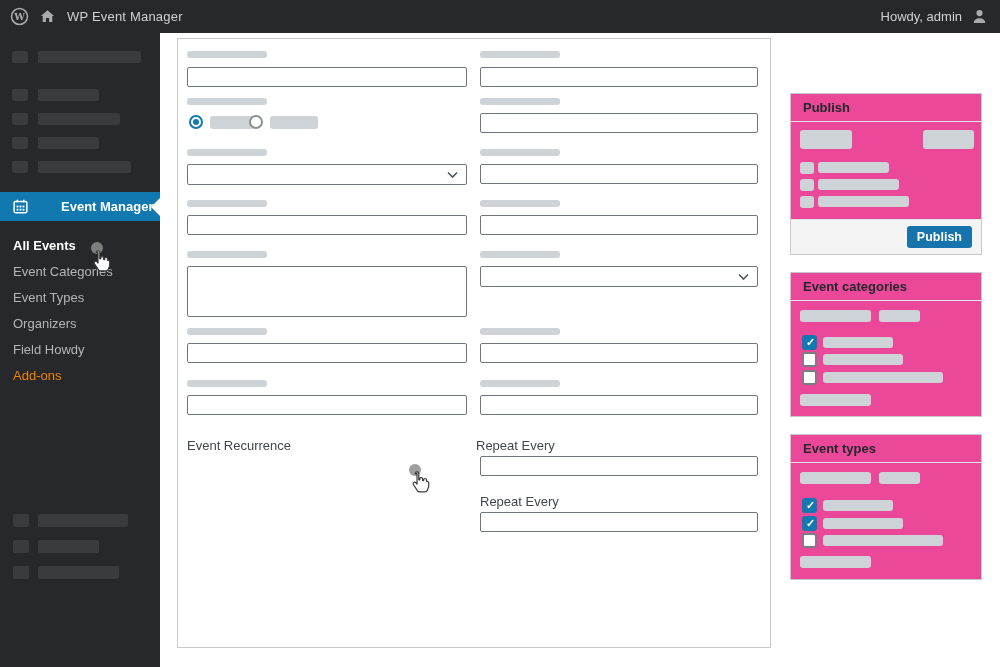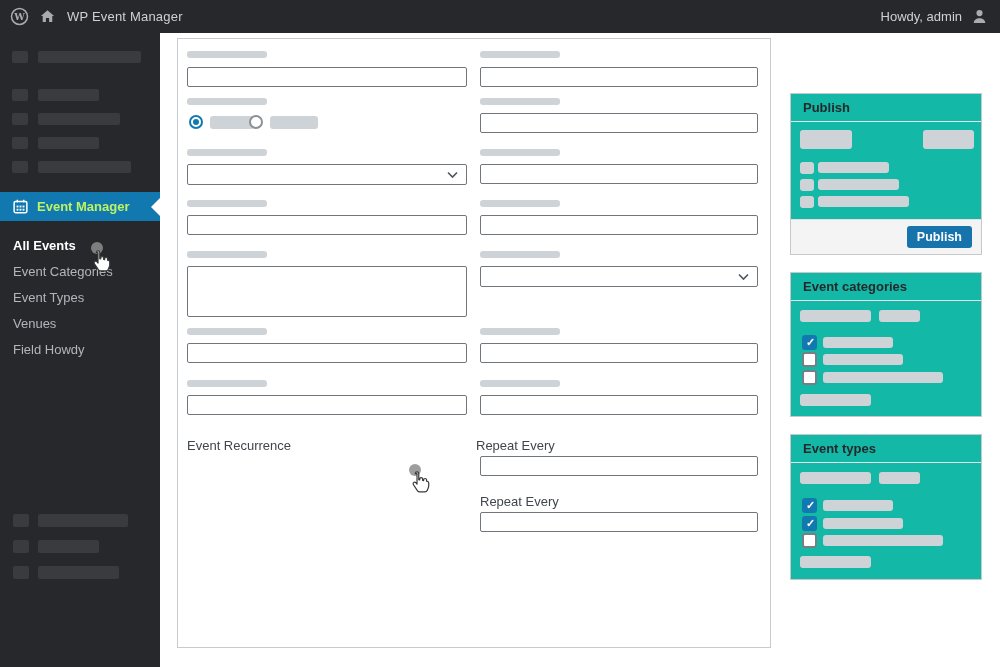--- a/index.html
+++ b/index.html
@@ -11,22 +11,22 @@
             display:flex;align-items:center;color:#c9cdd1;font-size:13px;}
   .ab-ico{display:flex;align-items:center;justify-content:center;}
   .ab-logo{margin-left:10px;}
   .ab-home{margin-left:11px;}
   .ab-title{margin-left:12px;color:#cdd1d5;letter-spacing:.2px;}
   .ab-right{margin-left:auto;display:flex;align-items:center;margin-right:12px;gap:9px;color:#cdd1d5;}
 
   
   .sidebar{position:absolute;left:0;top:33px;width:160px;height:634px;background:#26282b;}
   .dsk{position:absolute;background:#393b3e;border-radius:2px;}
-  .em{position:absolute;left:0;top:159px;width:160px;height:29px;background:#1279b0;color:#bef264;
-      display:flex;align-items:center;font-size:13px;font-weight:600;cursor:pointer;}
+  .em{position:absolute;left:0;top:159px;width:160px;height:29px;background:#1279b0;color:#ffffff;
+      display:flex;align-items:center;font-size:13px;font-weight:600;cursor:pointer;gap:24px;}
   .em-ico{margin-left:13px;margin-right:9px;display:flex;}
   .em-arrow{position:absolute;right:0;top:50%;transform:translateY(-50%);width:0;height:0;
             border-top:9px solid transparent;border-bottom:9px solid transparent;border-right:9px solid #ffffff;}
   .submenu{position:absolute;left:0;top:200px;width:132px;}
   .smi{height:26px;line-height:26px;padding-left:13px;font-size:13px;color:#b2b6bb;cursor:pointer;}
   .smi.current{color:#ffffff;font-weight:700;}
   .smi.addons{color:#f18500;}
 
   
   .card{position:absolute;left:177px;top:38px;width:594px;height:610px;background:#fff;
@@ -40,21 +40,21 @@
        color:#3c434a;cursor:pointer;}
   .sel .chev{position:absolute;right:8px;top:50%;transform:translateY(-50%);display:flex;}
   .flabel{position:absolute;font-size:13px;color:#40464d;}
   .radio{position:absolute;width:14px;height:14px;border-radius:50%;border:2px solid #8c9196;
          box-sizing:border-box;background:#fff;cursor:pointer;}
   .radio[data-checked="true"]{border-color:#1279b0;}
   .radio[data-checked="true"]::after{content:"";position:absolute;left:2px;top:2px;right:2px;bottom:2px;
          border-radius:50%;background:#1279b0;}
 
   
-  .box{position:absolute;left:790px;width:192px;background:#14b8a6;border:1px solid #c6c8cb;box-sizing:border-box;}
+  .box{position:absolute;left:790px;width:192px;background:#ec4899;border:1px solid #c6c8cb;box-sizing:border-box;}
   .box-h{height:27px;line-height:27px;padding-left:12px;font-size:13px;font-weight:600;color:#23282d;
          border-bottom:1px solid #e3e5e8;}
   .pub-foot{position:absolute;left:0;bottom:0;width:100%;height:35px;background:#f4f4f5;
             border-top:1px solid #e0e2e4;box-sizing:border-box;}
   .btn-primary{position:absolute;right:9px;top:6px;height:22px;padding:0 10px;background:#1673ab;
                color:#fff;font-size:12.5px;font-weight:700;border:none;border-radius:3px;
                display:flex;align-items:center;cursor:pointer;font-family:"Liberation Sans",sans-serif;}
   .cbx{position:absolute;width:15px;height:15px;border:2px solid #797e83;border-radius:3px;
        box-sizing:border-box;background:#fff;cursor:pointer;}
   .cbx[data-checked="true"]{background:#1279b0;border-color:#1279b0;}
@@ -123,22 +123,23 @@
         </svg>
       </span>
       <span>Event Manager</span>
       <span class="em-arrow"></span>
     </div>
 
     <div class="submenu">
       <div class="smi current">All Events</div>
       <div class="smi">Event Categories</div>
       <div class="smi">Event Types</div>
-      <div class="smi">Venues</div>
+      <div class="smi">Organizers</div>
       <div class="smi">Field Howdy</div>
+      <div class="smi addons">Add-ons</div>
     </div>
 
     <span class="dsk" style="left:13px;top:481px;width:16px;height:13px"></span>
     <span class="dsk" style="left:38px;top:481px;width:90px;height:13px"></span>
     <span class="dsk" style="left:13px;top:507px;width:16px;height:13px"></span>
     <span class="dsk" style="left:38px;top:507px;width:61px;height:13px"></span>
     <span class="dsk" style="left:13px;top:533px;width:16px;height:13px"></span>
     <span class="dsk" style="left:38px;top:533px;width:81px;height:13px"></span>
   </div>
 

